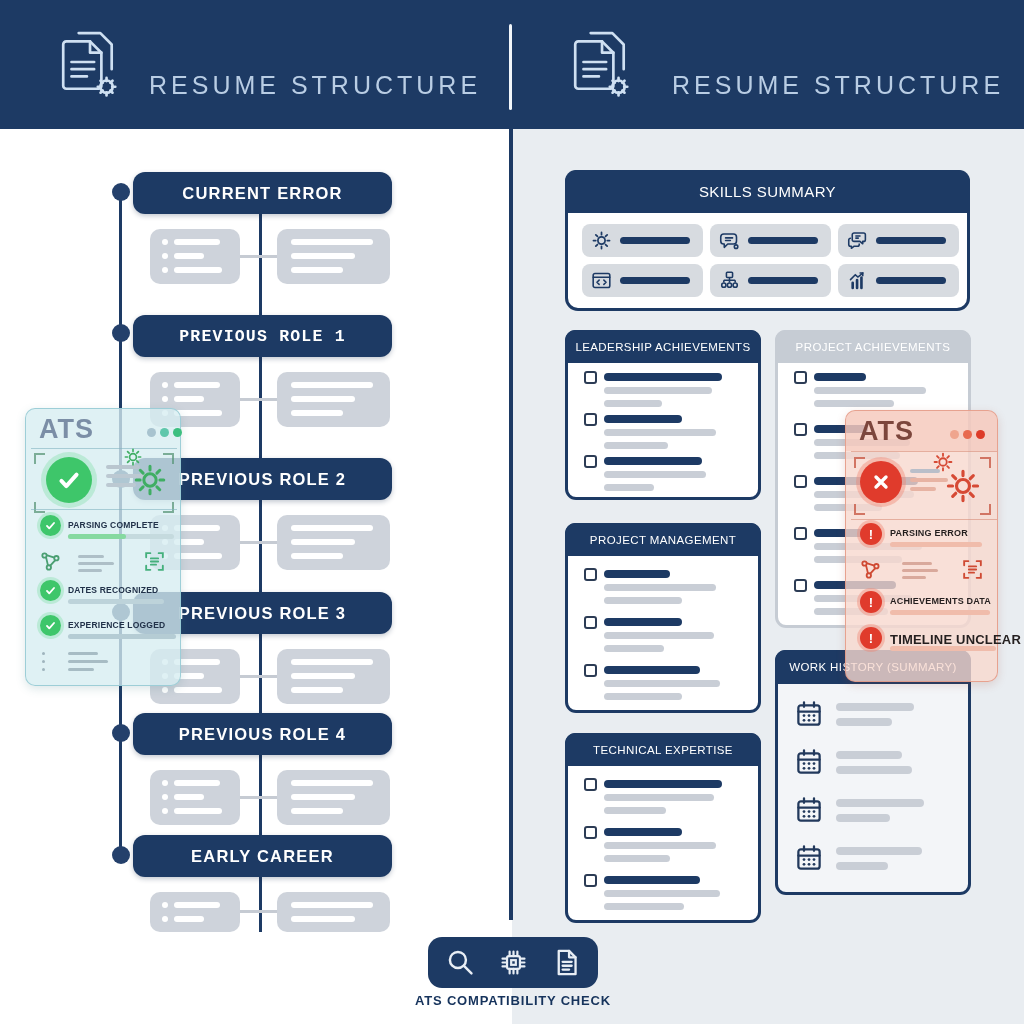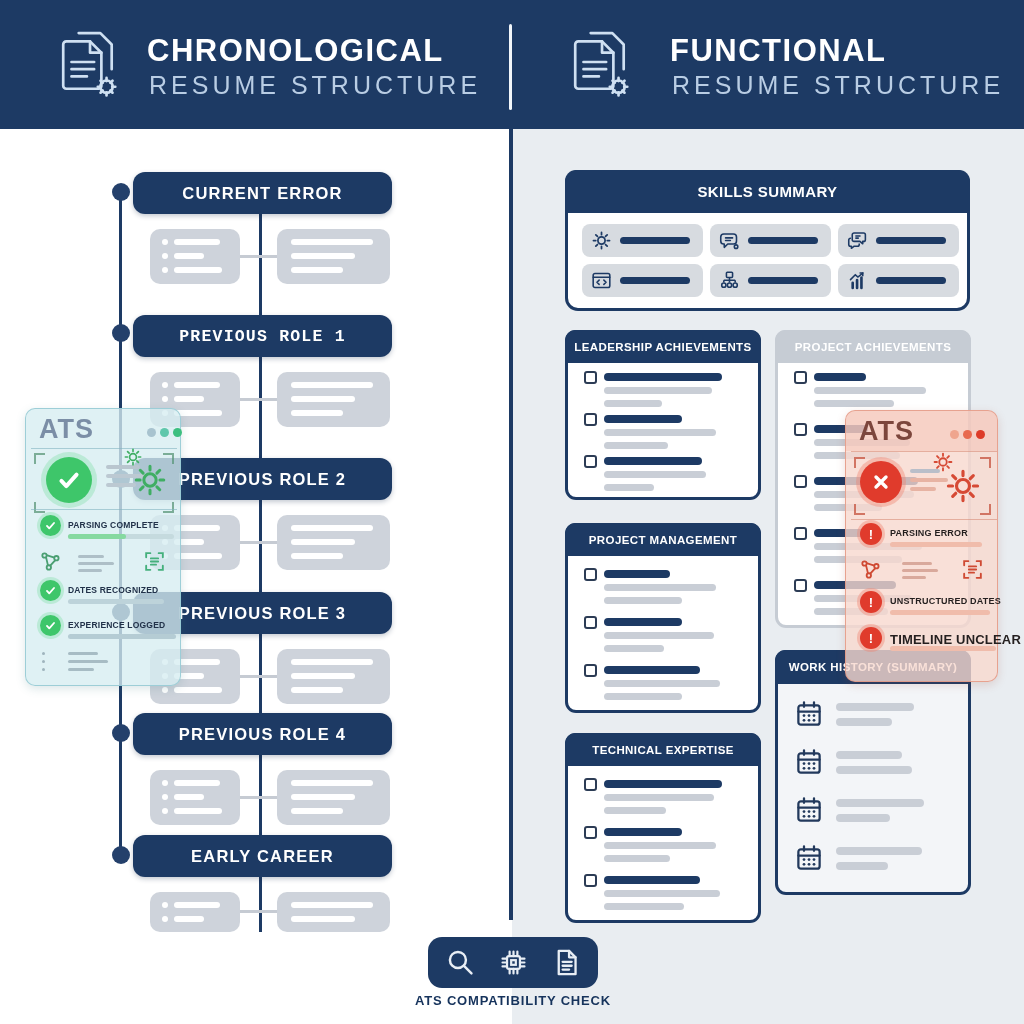--- a/index.html
+++ b/index.html
@@ -21,21 +21,21 @@
   .rolebar{position:absolute;left:133px;width:259px;height:42px;background:#1d3a64;border-radius:12px;
     color:#fff;font-weight:bold;font-size:16.5px;letter-spacing:1.2px;display:flex;align-items:center;
     justify-content:center;z-index:4;box-shadow:0 2px 5px rgba(20,40,70,.25)}
   .gcard{position:absolute;background:#ced3db;border-radius:10px;z-index:3}
   .wbar{position:absolute;background:#fff;border-radius:3px;height:6px}
   .wdot{position:absolute;width:6px;height:6px;border-radius:50%;background:#fff}
   .hlink{position:absolute;height:3px;background:#c6cbd3;z-index:3}
   
   .card{position:absolute;background:#fff;border:3px solid #1d3a64;border-radius:11px;z-index:3}
   .card-h{position:absolute;left:-3px;top:-3px;right:-3px;height:33px;background:#1d3a64;
-    border-radius:10px 10px 0 0;color:#fff;font-weight:bold;font-size:11.5px;letter-spacing:.4px;
+    border-radius:10px 10px 0 0;color:#fff;font-weight:normal;font-size:11.5px;letter-spacing:.4px;
     display:flex;align-items:center;justify-content:center}
   .card.faded{border-color:#c6ccd4}
   .card.faded .card-h{background:#c6ccd4}
   .checkbox{position:absolute;width:13px;height:13px;border:2px solid #2c3c55;border-radius:3px;background:#fff}
   .nbar{position:absolute;height:8px;border-radius:4px;background:#1d3a64}
   .gbar{position:absolute;height:7px;border-radius:4px;background:#c9ced6}
   .chip{position:absolute;width:121px;height:33px;background:#d7dbe0;border-radius:8px}
   .chip .ci{position:absolute;left:9px;top:6px;width:21px;height:21px;color:#1d3a64}
   .chip .cb{position:absolute;left:38px;top:13px;width:70px;height:7px;border-radius:4px;background:#1d3a64}
   .wh-row-ic{position:absolute;width:30px;height:30px;color:#22395c}
@@ -186,27 +186,25 @@
       </symbol>
 </defs>
 </svg>
 
 <div id="canvas">
 
   <div id="hdr">
     <svg class="hdr-ic" style="left:56px;top:26px">
         <use href="#sy-docgear" width="66" height="74"></use>
       </svg>
-    <div class="hdr-title" style="left:147px;top:33px">CHRONOLOGICAL</div>
     <div class="hdr-sub" style="left:149px;top:71px">RESUME STRUCTURE</div>
     <div id="hdr-div"></div>
     <svg class="hdr-ic" style="left:568px;top:26px">
         <use href="#sy-docgear" width="66" height="74"></use>
       </svg>
-    <div class="hdr-title" style="left:670px;top:33px">FUNCTIONAL</div>
     <div class="hdr-sub" style="left:672px;top:71px">RESUME STRUCTURE</div>
   </div>
 
   <div id="right-bg"></div>
   <div id="mid-div"></div>
 
   <div class="rail" style="left:119px;top:192px;width:3px;height:665px"></div>
   <div id="tl-roles">
       <div class="rolebar" style="top: 172px;">CURRENT ERROR</div>
       <i class="tdot" style="left: 112px; top: 183px;"></i>
@@ -558,21 +556,21 @@
         <use href="#sy-flow" width="26" height="26"></use>
       </svg>
     <i class="mini" style="left:56px;top:151px;width:30px;height:3px;background:#d9a99c"></i>
     <i class="mini" style="left:56px;top:158px;width:36px;height:3px;background:#d9a99c"></i>
     <i class="mini" style="left:56px;top:165px;width:24px;height:3px;background:#d9a99c"></i>
     <svg class="icon" style="left:114px;top:146px;width:25px;height:25px;color:#cf4a33">
         <use href="#sy-scan" width="25" height="25"></use>
       </svg>
 
     <div class="statusdot er" style="left:14px;top:180px;width:22px;height:22px;font-size:13px;box-shadow:0 0 0 3px rgba(240,130,110,.4)">!</div>
-    <div class="ats-txt" style="left:44px;top:185px;font-size:9px">UNSTRUCTURED DATES</div>
+    <div class="ats-txt" style="left:44px;top:185px;font-size:9px">ACHIEVEMENTS DATA</div>
     <div class="pbar" style="left:44px;top:199px;width:100px;background:#f0bcab"></div>
 
     <div class="statusdot er" style="left:14px;top:216px;width:22px;height:22px;font-size:13px;box-shadow:0 0 0 3px rgba(240,130,110,.4)">!</div>
     <div class="ats-txt" style="left:44px;top:221px;font-size:13px">TIMELINE UNCLEAR</div>
     <div class="pbar" style="left:44px;top:235px;width:106px;background:#f0bcab"></div>
   </div>
 
   <div id="pill">
     <svg class="fi" style="left:17px">
         <use href="#sy-mag" width="31" height="31"></use>

